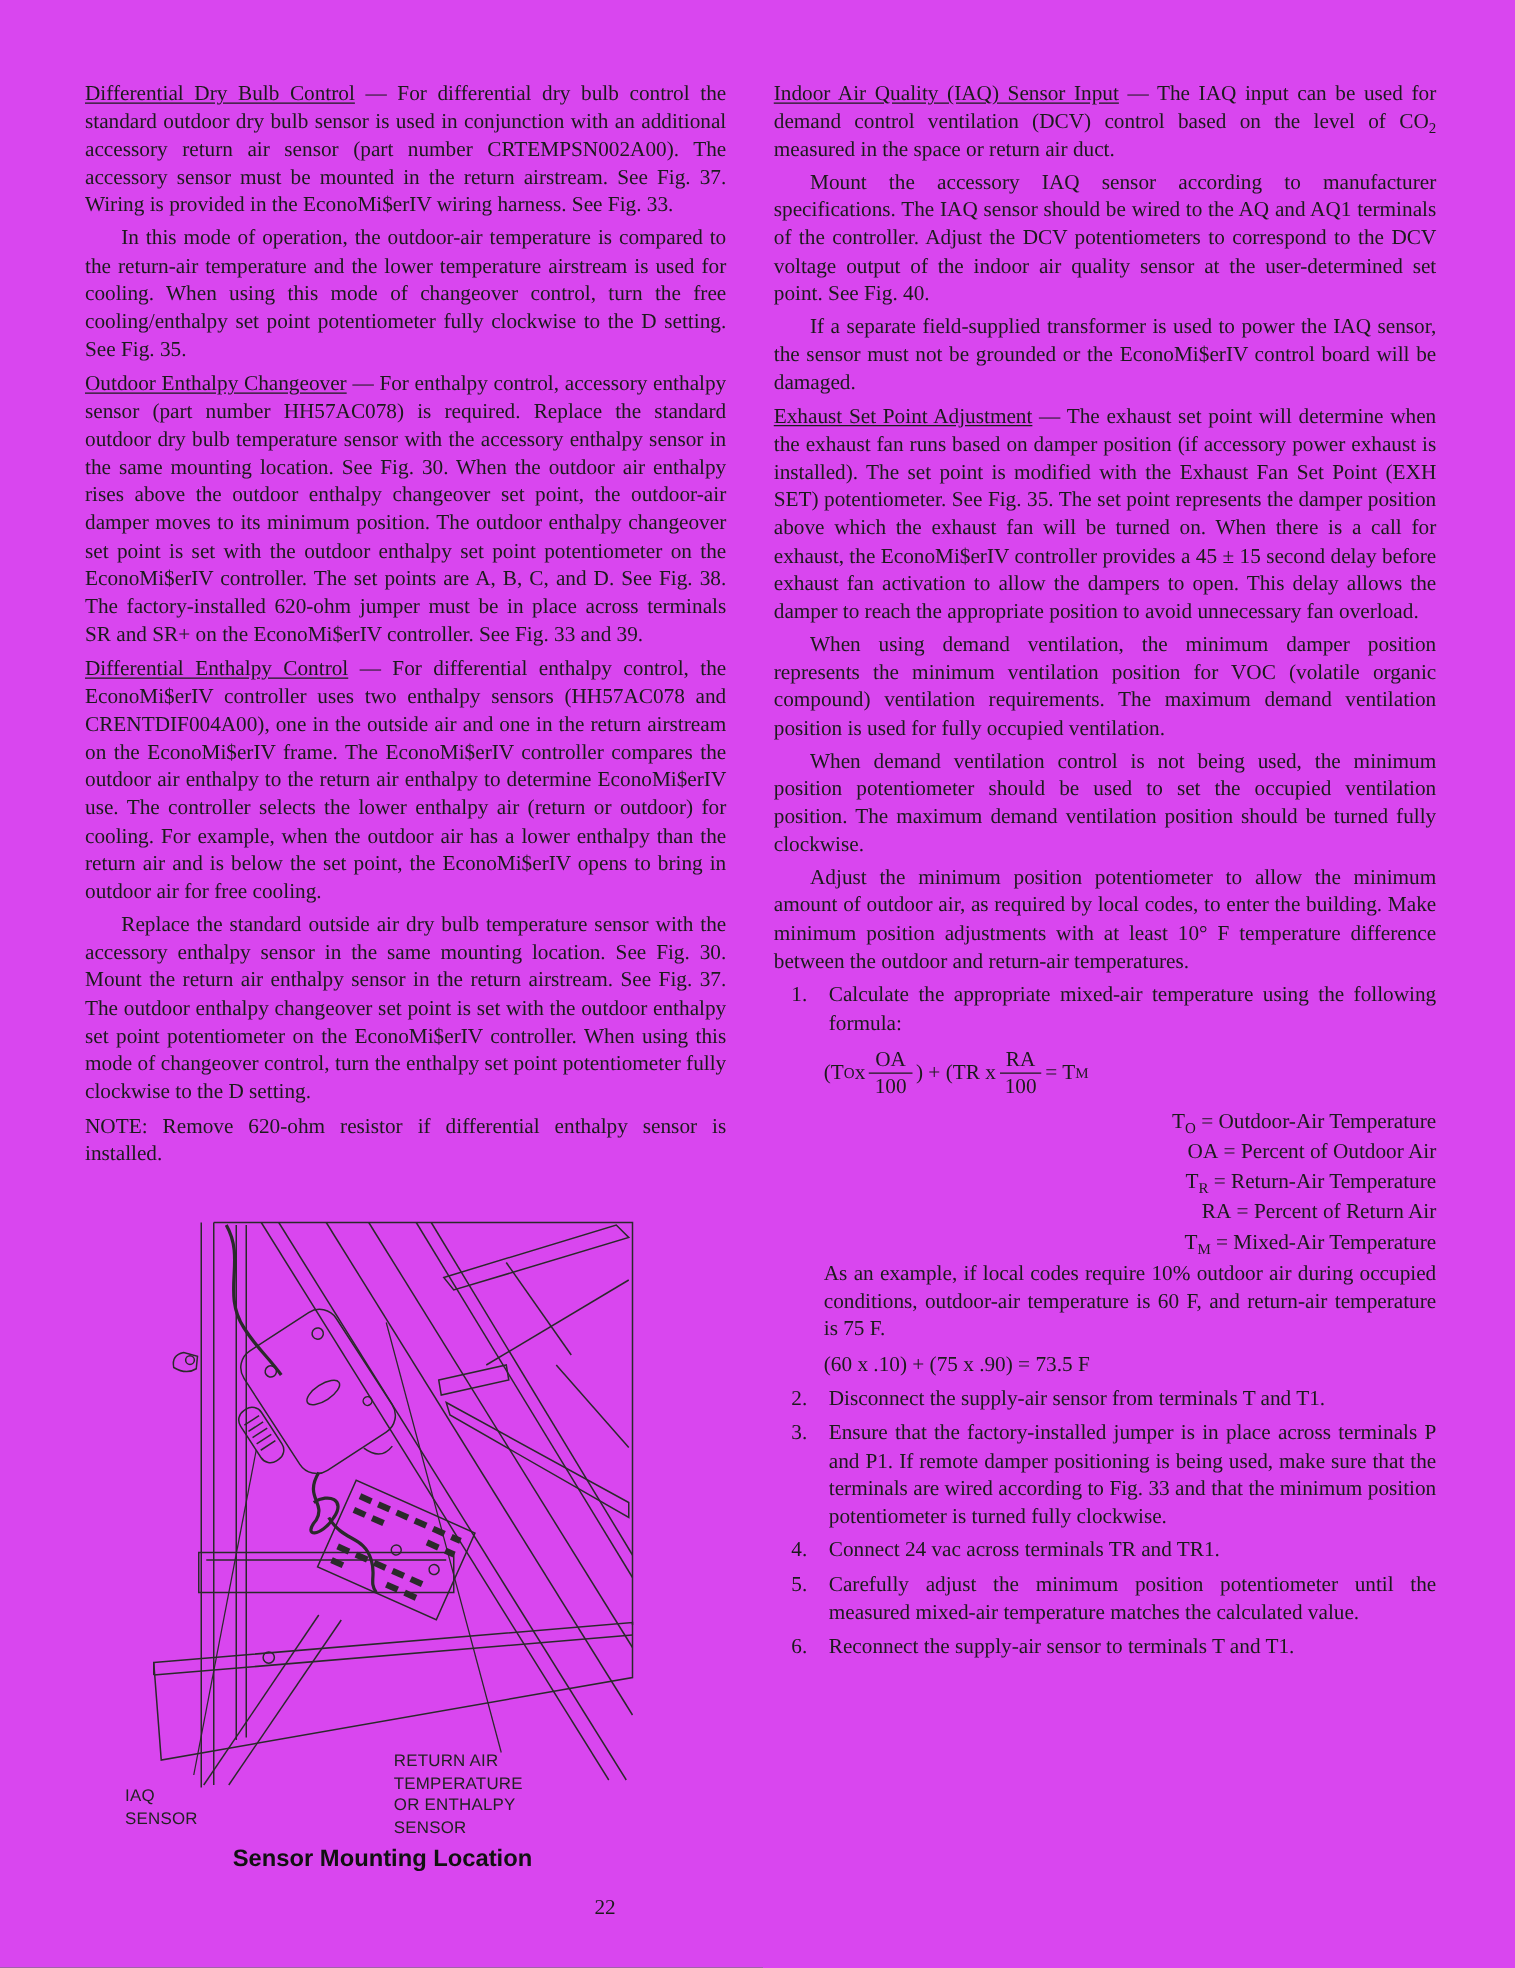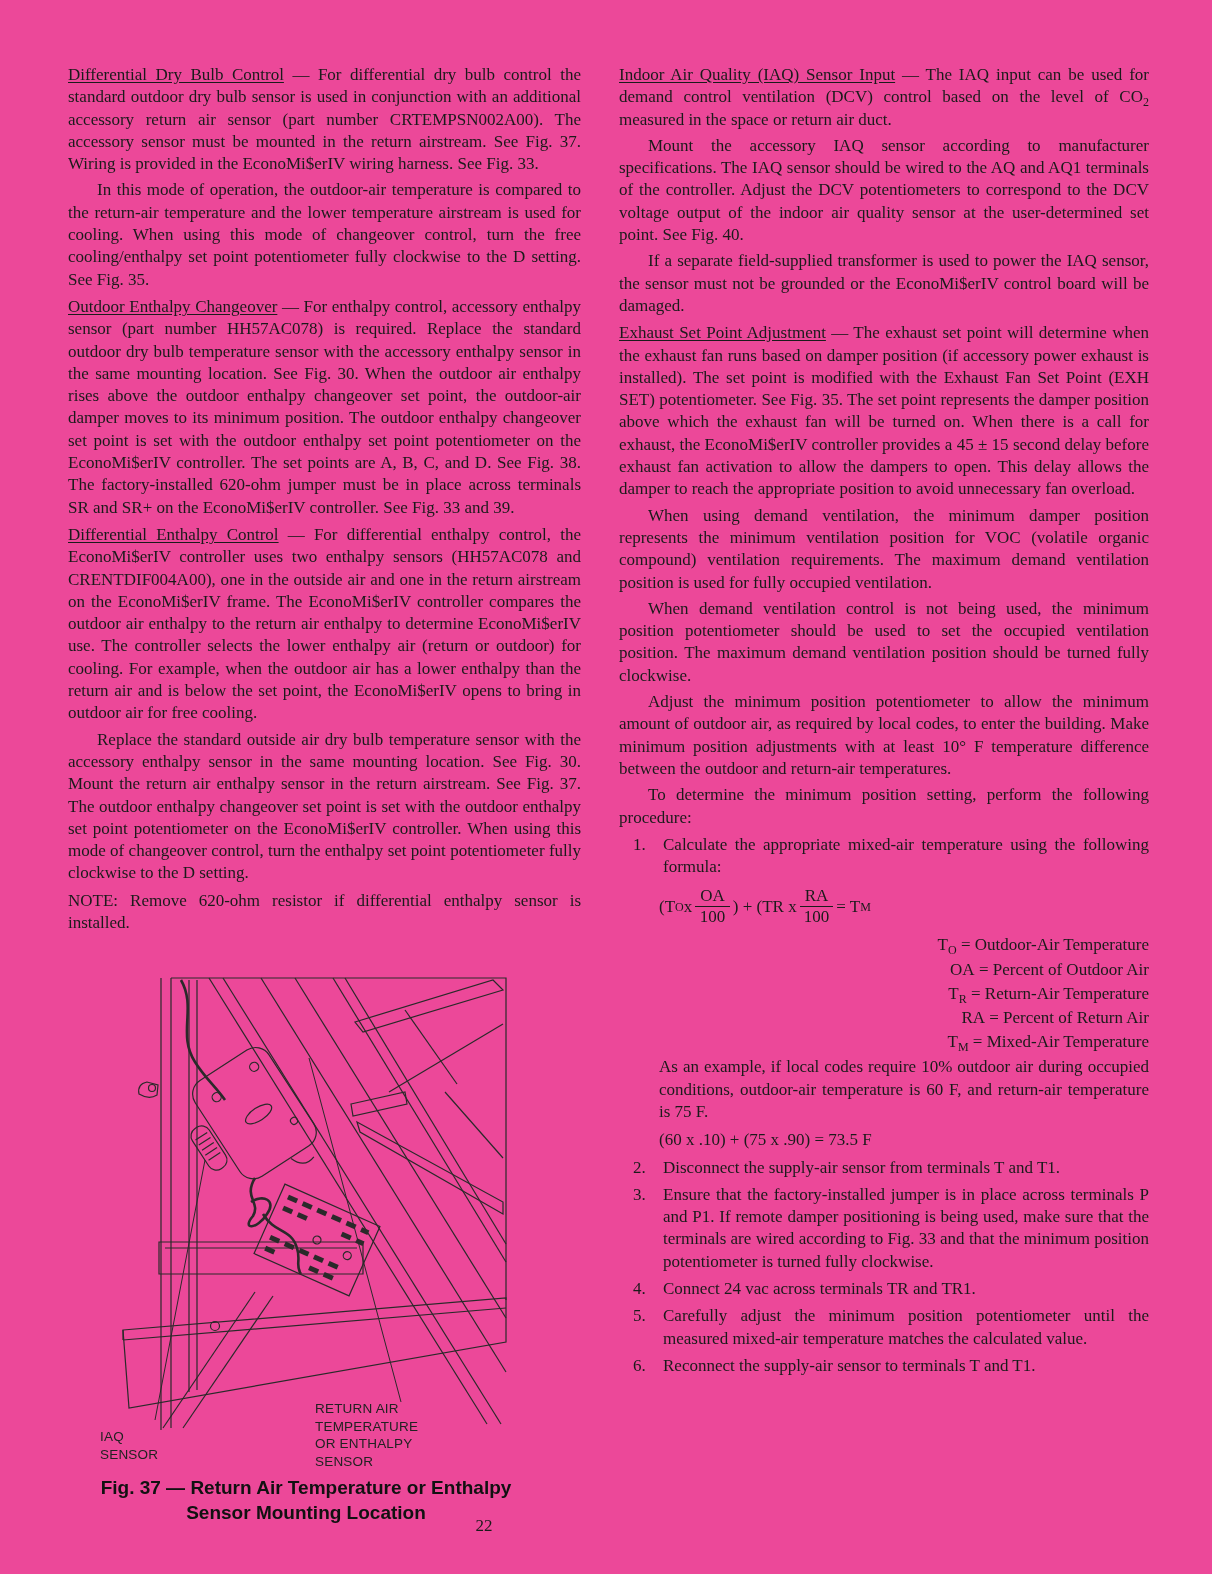--- a/index.html
+++ b/index.html
@@ -1,19 +1,19 @@
 <!DOCTYPE html>
 <html><head>
 <meta charset="utf-8">
 <style>
   html,body{margin:0;padding:0;background:#777;}
   .page{
     position:relative;
     width:1212px;height:1574px;
-    background:#ec4899;
+    background:#d946ef;
     font-family:"Liberation Serif", serif;
     color:#1b1b1b;
     overflow:hidden;
   }
   .col{position:absolute;top:64px;font-size:17px;line-height:22.3px;text-align:justify;}
   .col-left{left:68px;width:513px;}
   .col-right{left:619px;width:530px;}
   .para{margin:0 0 4px 0;}
   .sect{margin-top:5px;}
   .hd{text-decoration:underline;text-underline-offset:2px;}
@@ -152,34 +152,32 @@
       <div>IAQ</div>
       <div>SENSOR</div>
     </div>
     <div class="fig-label ret">
       <div>RETURN AIR</div>
       <div>TEMPERATURE</div>
       <div>OR ENTHALPY</div>
       <div>SENSOR</div>
     </div>
     <div class="fig-caption">
-      <div>Fig. 37 — Return Air Temperature or Enthalpy</div>
       <div>Sensor Mounting Location</div>
     </div>
   </div>
 
   <div class="col col-right">
     <p class="para"><span class="hd">Indoor Air Quality (IAQ) Sensor Input</span><span> — The IAQ input can be used for demand control ventilation (DCV) control based on the level of CO</span><sub>2</sub><span> measured in the space or return air duct.</span></p>
     <p class="para indent">Mount the accessory IAQ sensor according to manufacturer specifications. The IAQ sensor should be wired to the AQ and AQ1 terminals of the controller. Adjust the DCV potentiometers to correspond to the DCV voltage output of the indoor air quality sensor at the user-determined set point. See Fig. 40.</p>
     <p class="para indent">If a separate field-supplied transformer is used to power the IAQ sensor, the sensor must not be grounded or the EconoMi$erIV control board will be damaged.</p>
     <p class="para sect"><span class="hd">Exhaust Set Point Adjustment</span><span> — The exhaust set point will determine when the exhaust fan runs based on damper position (if accessory power exhaust is installed). The set point is modified with the Exhaust Fan Set Point (EXH SET) potentiometer. See Fig. 35. The set point represents the damper position above which the exhaust fan will be turned on. When there is a call for exhaust, the EconoMi$erIV controller provides a 45 ± 15 second delay before exhaust fan activation to allow the dampers to open. This delay allows the damper to reach the appropriate position to avoid unnecessary fan overload.</span></p>
     <p class="para indent">When using demand ventilation, the minimum damper position represents the minimum ventilation position for VOC (volatile organic compound) ventilation requirements. The maximum demand ventilation position is used for fully occupied ventilation.</p>
     <p class="para indent">When demand ventilation control is not being used, the minimum position potentiometer should be used to set the occupied ventilation position. The maximum demand ventilation position should be turned fully clockwise.</p>
     <p class="para indent">Adjust the minimum position potentiometer to allow the minimum amount of outdoor air, as required by local codes, to enter the building. Make minimum position adjustments with at least 10° F temperature difference between the outdoor and return-air temperatures.</p>
-    <p class="para indent">To determine the minimum position setting, perform the following procedure:</p>
 
     <div class="step">
       <span class="step-num">1.</span>
       <span class="step-text">Calculate the appropriate mixed-air temperature using the following formula:</span>
     </div>
 
     <div class="formula">
       <span>(T</span>
         <sub>O</sub>
         <span> x </span>

